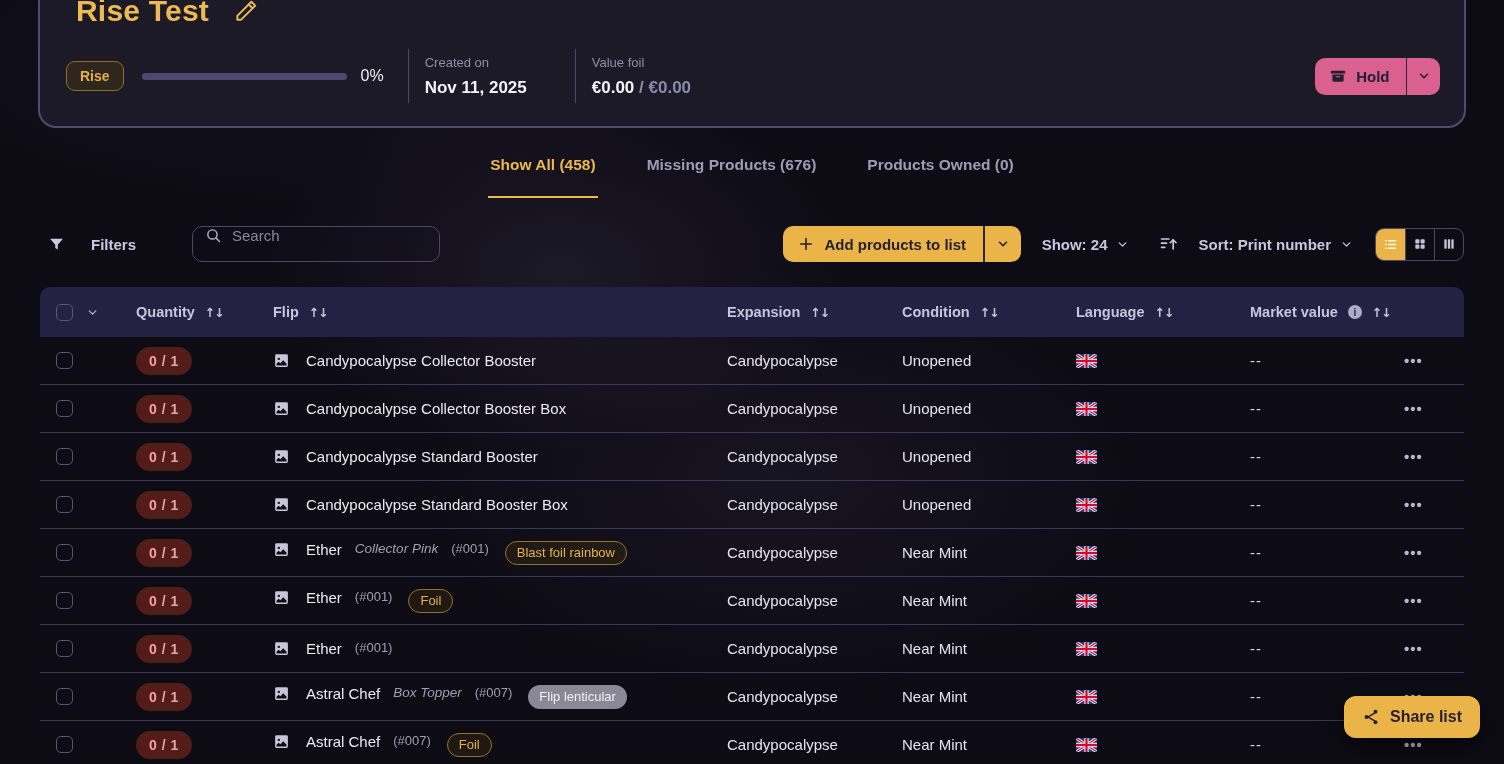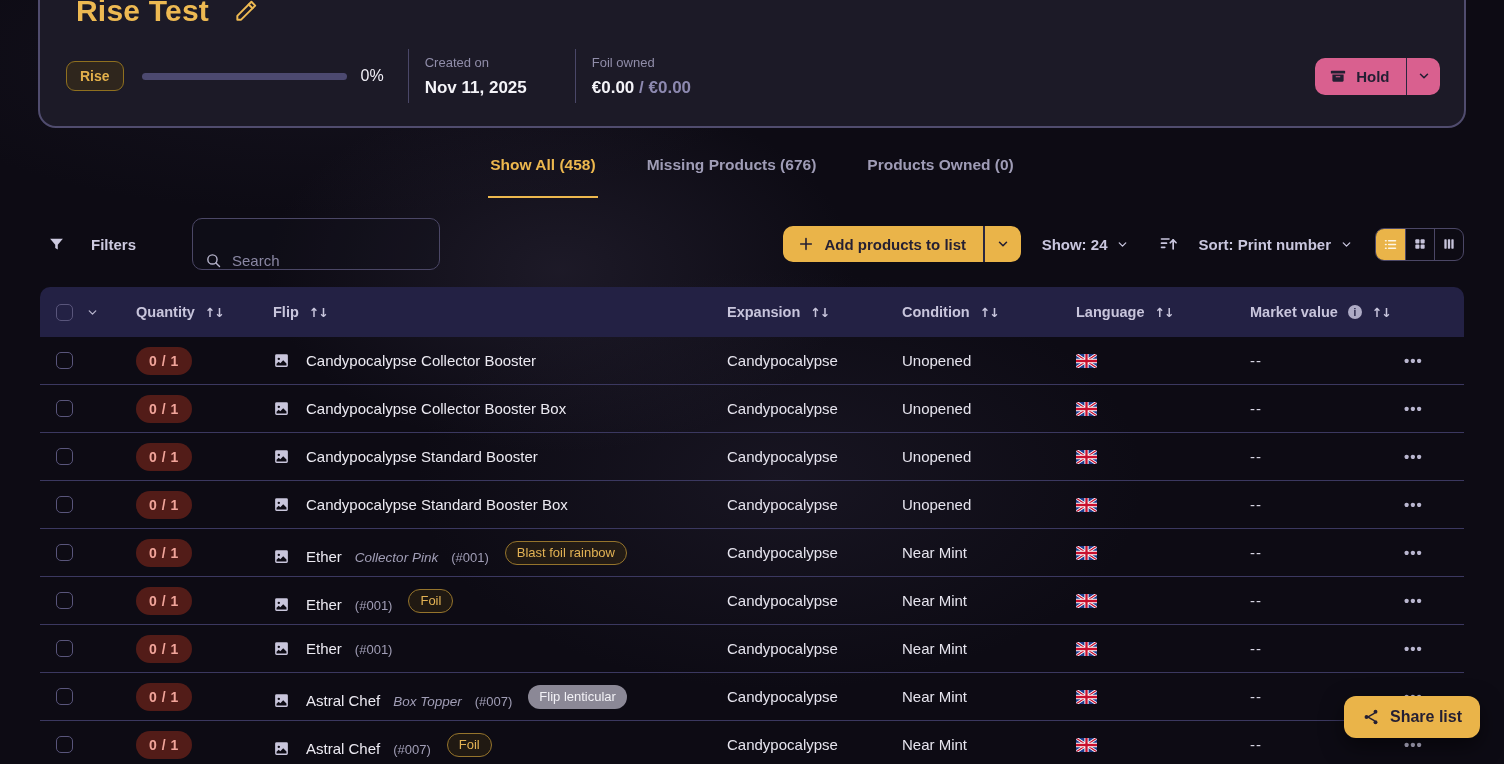--- a/index.html
+++ b/index.html
@@ -43,22 +43,22 @@
   .btn-caret { width:33px; display:flex; align-items:center; justify-content:center; }
   
   .tabs { position:absolute; top:153px; left:0; right:0; display:flex; justify-content:center; gap:47px; }
   .tab { background:none; border:none; cursor:pointer; font-family:inherit; font-size:15.5px; font-weight:700;
          color:#9f9cb6; padding:0 2px 19px 2px; line-height:24px; border-bottom:2px solid transparent; }
   .tab.active { color:#edb84e; border-bottom-color:#edb84e; }
   
   .toolbar { position:absolute; top:226px; left:48px; right:40px; height:36px; display:flex; align-items:center; }
   .filters { display:flex; align-items:center; gap:26px; background:none; border:none; cursor:pointer;
              color:#cdcae0; font-family:inherit; font-size:15px; font-weight:700; }
-  .search-box { margin-left:56px; width:248px; height:52px; border:1px solid #4b4766; border-radius:10px;
-                display:flex; align-items:flex-end; padding:0 12px; gap:10px; background:rgba(20,18,30,.25); }
+  .search-box { margin-left:56px; width:248px; height:36px; border:1px solid #4b4766; border-radius:10px;
+                display:flex; align-items:flex-start; padding:0 12px; gap:10px; background:rgba(20,18,30,.25); }
   .search-box input { background:transparent; border:none; outline:none; color:#e7e5f0; font-family:inherit;
                       font-size:15px; width:100%; }
   .search-box input::placeholder { color:#8a87a3; }
   .gold-btn { margin-left:auto; display:flex; align-items:stretch; height:36px; border-radius:10px; overflow:hidden;
               background:#eab449; color:#241f33; border:none; cursor:pointer; padding:0; }
   .gold-main { display:flex; align-items:center; gap:10px; padding:0 17px 0 15px; font-size:15px; font-weight:800; font-family:inherit;}
   .gold-caret { width:36px; display:flex; align-items:center; justify-content:center; }
   .dropdown { display:flex; align-items:center; gap:9px; background:none; border:none; cursor:pointer;
               color:#c9c6de; font-family:inherit; font-size:15px; font-weight:700; }
   .show-dd { margin-left:21px; }
@@ -76,21 +76,21 @@
   .th { display:flex; align-items:center; gap:10px; font-size:14.5px; font-weight:700; }
   .sort-arrows { font-family:"DejaVu Sans", sans-serif; font-size:12.5px; letter-spacing:-1px; color:#c8c5dc; cursor:pointer; }
   .sel-cell { display:flex; align-items:center; gap:13px; padding-left:16px; }
   .cb { appearance:none; -webkit-appearance:none; width:17px; height:17px; border:1.5px solid #59557b; border-radius:5px;
         background:transparent; cursor:pointer; margin:0; }
   .info-dot { width:14px; height:14px; border-radius:50%; background:#aeabc6; color:#232144; font-size:10px;
               font-weight:800; display:inline-flex; align-items:center; justify-content:center; font-style:normal; }
   .tbody .trow { height:48px; border-bottom:1px solid #3b3860; }
   .qty-badge { display:inline-flex; align-items:center; height:28px; padding:0 13px; border-radius:14px;
                background:#521c18; color:#f1a49a; font-size:14px; font-weight:700; letter-spacing:.5px; }
-  .name-cell { display:flex; align-items:flex-end; gap:16px; min-width:0; }
+  .name-cell { display:flex; align-items:flex-start; gap:16px; min-width:0; }
   .name-text { font-size:15px; color:#eceaf2; white-space:nowrap; }
   .sub-text { font-size:13.5px; font-style:italic; color:#a19eb6; margin-left:-3px; white-space:nowrap; }
   .num-text { font-size:13px; color:#a19eb6; margin-left:-3px; white-space:nowrap; }
   .tag { display:inline-flex; align-items:center; height:24px; padding:0 11px; border-radius:13px; font-size:13px; white-space:nowrap; }
   .tag-gold { border:1px solid #95742c; color:#e2b254; background:rgba(70,52,14,.35); }
   .tag-gray { background:#8b8896; color:#f2f1f6; }
   .cell-text { font-size:15px; color:#e6e4ee; }
   .muted-text { color:#d6d4e2; font-size:15px; letter-spacing:1px; }
   .flag { width:21px; height:14px; border-radius:2.5px; display:block; }
   .menu-btn { background:none; border:none; cursor:pointer; color:#b9b6cf; font-size:15px; font-weight:800;
@@ -124,21 +124,21 @@
       <div class="progress-track">
         <div class="progress-fill" style="width: 0%;"></div>
       </div>
       <span class="progress-pct">0%</span>
 
       <div class="stat">
         <span class="stat-label">Created on</span>
         <span class="stat-value"><span>Nov 11, 2025</span><span class="stat-muted"></span></span>
       </div>
       <div class="stat">
-        <span class="stat-label">Foil owned</span>
+        <span class="stat-label">Value foil</span>
         <span class="stat-value"><span>€0.00</span><span class="stat-muted"> / €0.00</span></span>
       </div>
 
       <div class="hold-btn">
         <button class="hold-main" style="background:none;border:none;color:inherit;font-family:inherit;cursor:pointer">
           <span>
             <svg width="18" height="18" viewBox="0 0 24 24" fill="currentColor">
                 <path d="M3.5 5h17a1 1 0 0 1 1 1v2.5h-19V6a1 1 0 0 1 1-1z"></path>
                 <path d="M4.5 10h15v8a1.5 1.5 0 0 1-1.5 1.5H6A1.5 1.5 0 0 1 4.5 18v-8zm4.5 2.2v1.6h6v-1.6h-6z" fill-rule="evenodd"></path>
               </svg>

